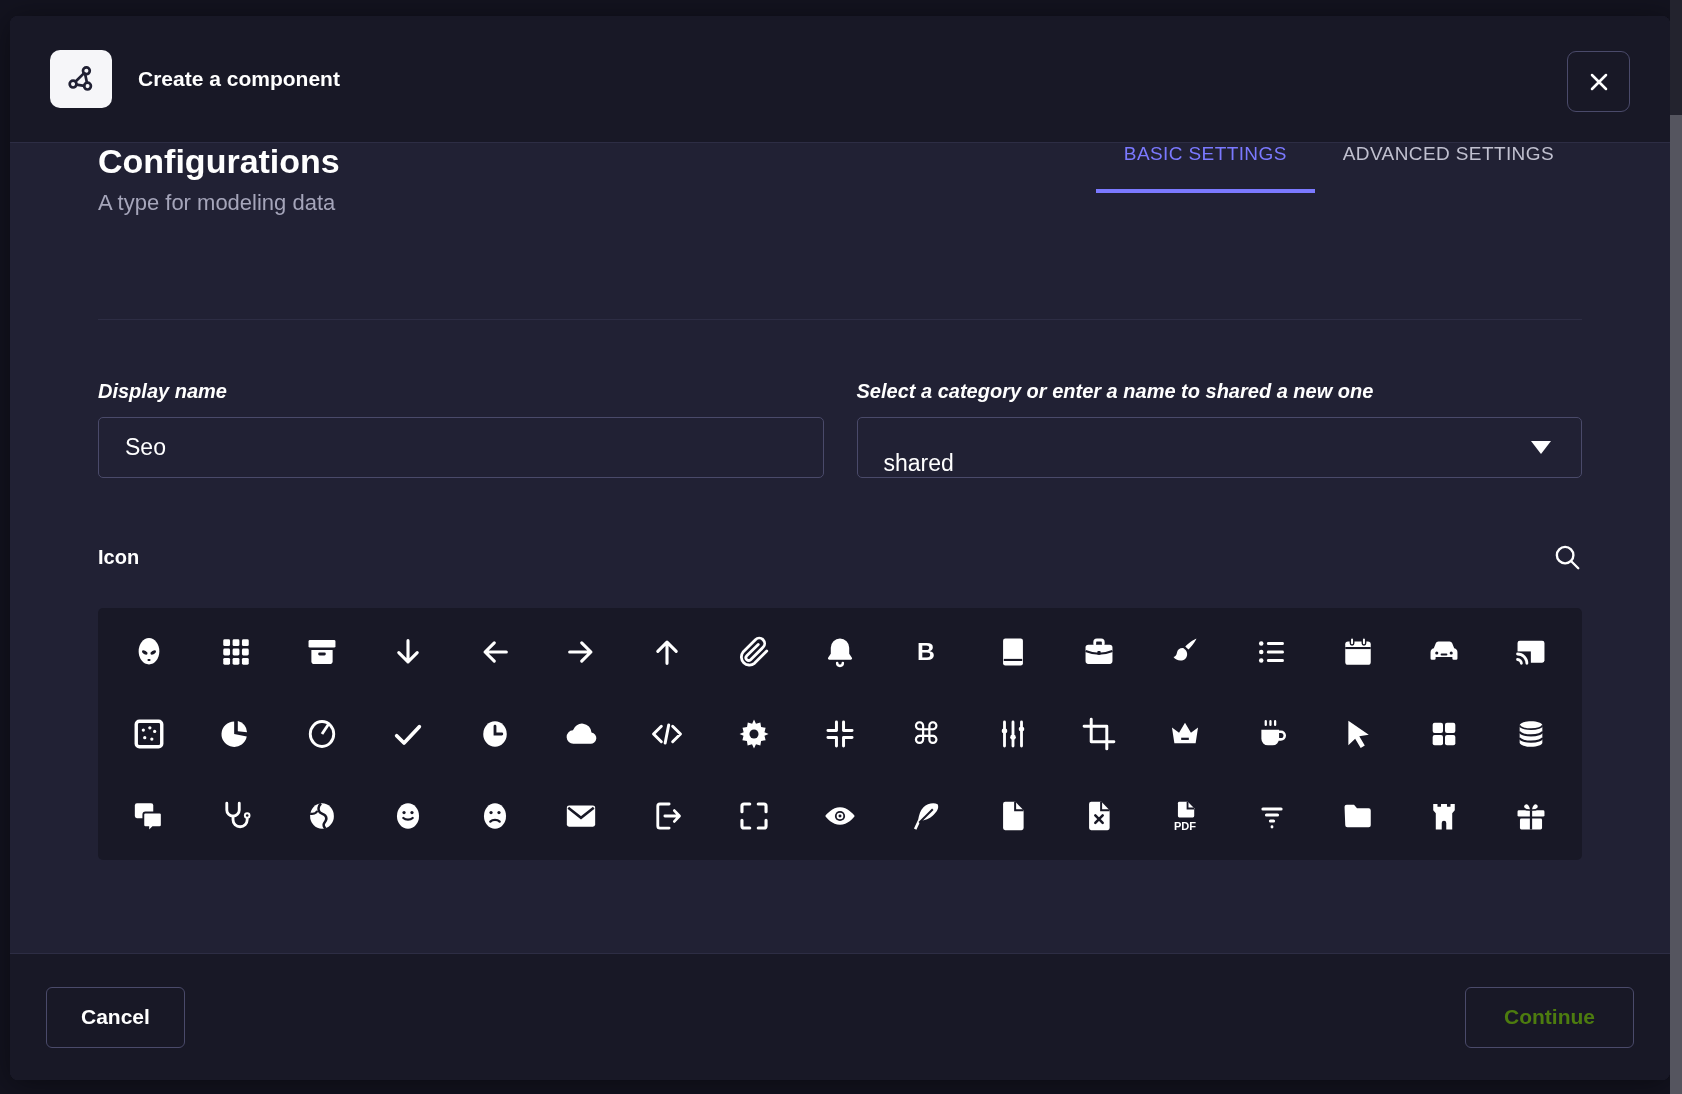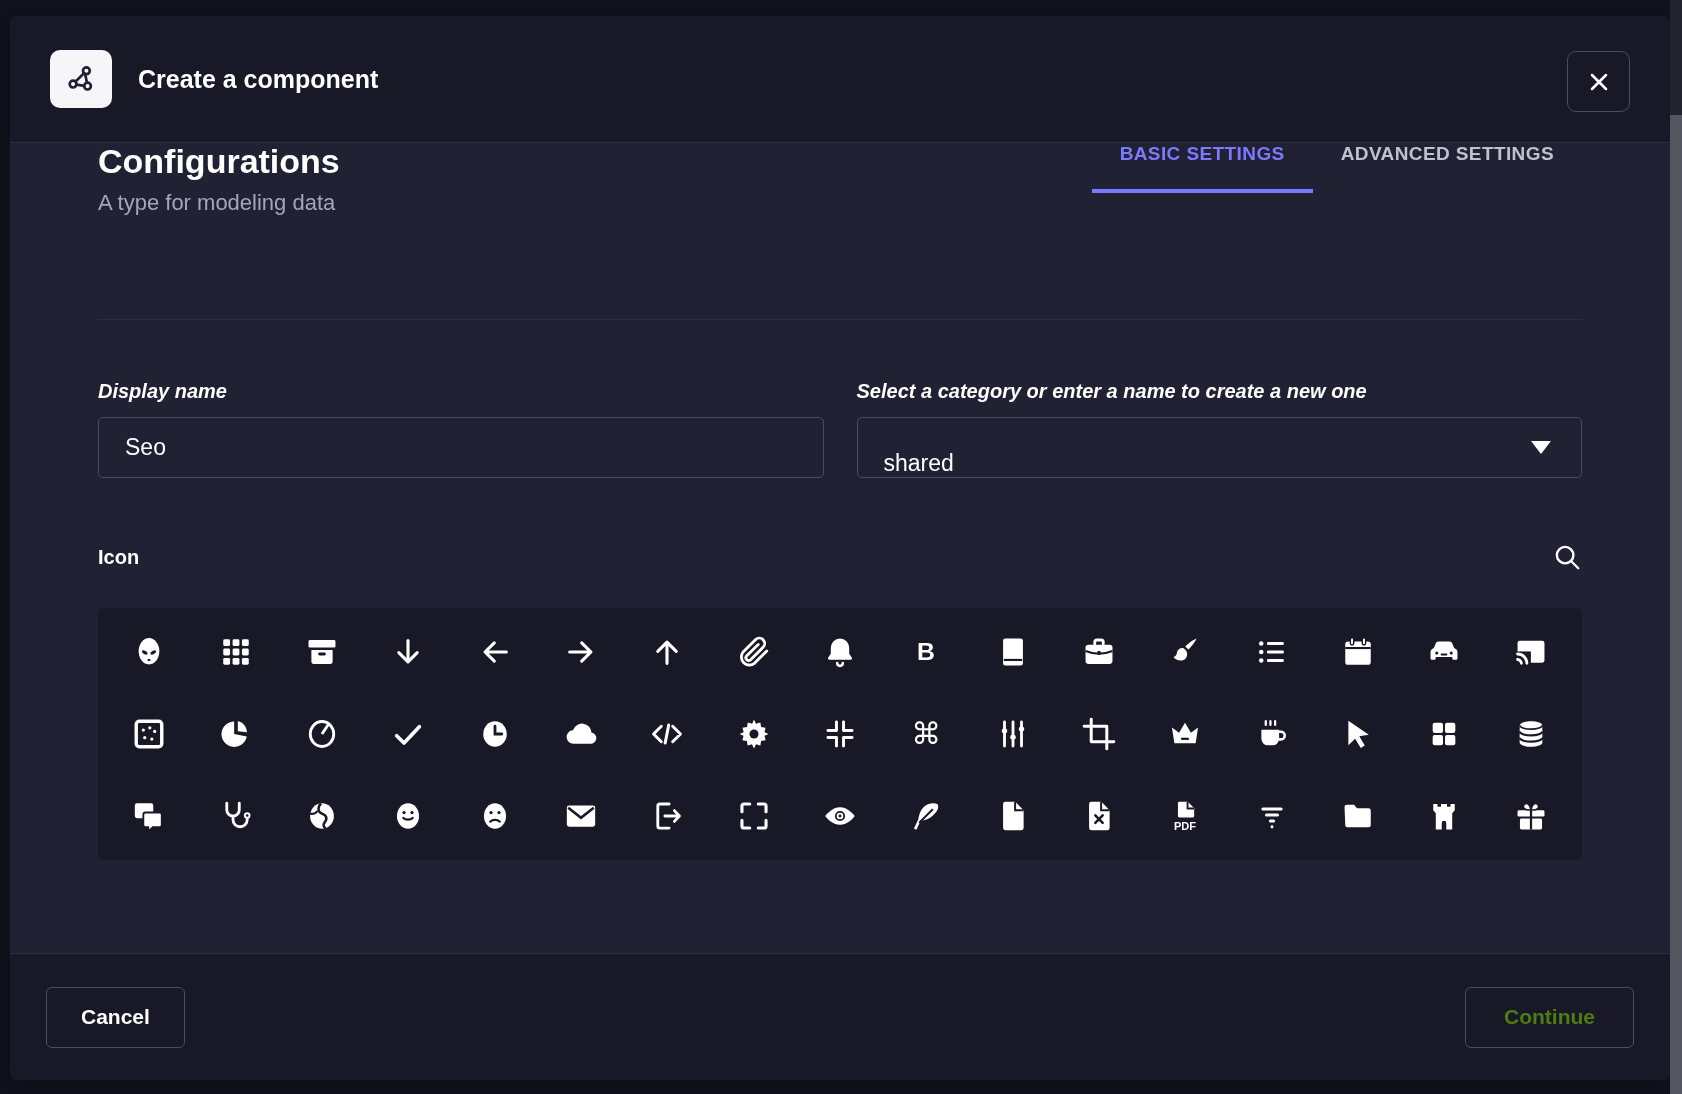--- a/index.html
+++ b/index.html
@@ -21,21 +21,21 @@
   }
   .modal-header {
     position:absolute; top:0; left:0; right:0; height:127px;
     background:#181826; border-bottom:1px solid #2d2d44;
     display:flex; align-items:center; padding:0 40px; box-sizing:border-box;
   }
   .header-icon-box {
     width:62px; height:58px; border-radius:10px; background:#f6f6f9;
     display:flex; align-items:center; justify-content:center; margin-right:26px;
   }
-  .modal-title { font-size:25px; font-weight:bold; color:#ffffff; }
+  .modal-title { font-size:21px; font-weight:bold; color:#ffffff; }
   .close-btn {
     position:absolute; right:40px; top:35px; width:63px; height:61px;
     background:transparent; border:1px solid #4a4a6a; border-radius:9px;
     display:flex; align-items:center; justify-content:center; cursor:pointer; padding:0;
   }
 
   .modal-body {
     position:absolute; top:127px; bottom:127px; left:0; right:0;
     background:#212134; padding:0 88px; box-sizing:border-box; overflow:hidden;
   }
@@ -44,21 +44,21 @@
     display:flex; justify-content:space-between; align-items:flex-start;gap:44px;
   }
   .head-left { padding-bottom:16px; }
   .section-title { font-size:34px; font-weight:bold; color:#ffffff; line-height:1.1; }
   .section-subtitle { font-size:22px; color:#a5a5ba; margin-top:10px; }
   .tabs { display:flex; }
   .tab {
     background:none; border:none; cursor:pointer;
     padding:0 28px 24px; margin-bottom:-1px;
     font-family:"Liberation Sans", sans-serif;
-    font-size:19px; font-weight:bold; letter-spacing:.4px; color:#c0c0cf;
+    font-size:19px; font-weight:normal; letter-spacing:.4px; color:#c0c0cf;
     border-bottom:4px solid transparent;
   }
   .tab.active { color:#7b79ff; border-bottom-color:#7b79ff; }
 
   .fields { display:flex; gap:33px; margin-top:60px; }
   .field { flex:1; min-width:0; }
   .field-label { font-size:20px; font-weight:bold; color:#ffffff; margin-bottom:14px;font-style:italic; }
   .text-input, .select-box {
     box-sizing:border-box; width:100%; height:61px;
     background:#212134; border:1px solid #4a4a6a; border-radius:5px;
@@ -136,21 +136,21 @@
           <button class="tab">ADVANCED SETTINGS</button>
         </div>
       </div>
 
       <div class="fields">
         <div class="field">
           <div class="field-label">Display name</div>
           <input class="text-input" type="text" value="Seo" style="">
         </div>
         <div class="field">
-          <div class="field-label">Select a category or enter a name to create a new one</div>
+          <div class="field-label">Select a category or enter a name to shared a new one</div>
           <div class="select-box">
             <span>shared</span>
             <svg class="select-caret" width="24" height="16" viewBox="0 0 24 16">
               <path d="M2 1l10 13L22 1z" fill="#fff"></path>
             </svg>
           </div>
         </div>
       </div>
 
       <div class="icon-head">

